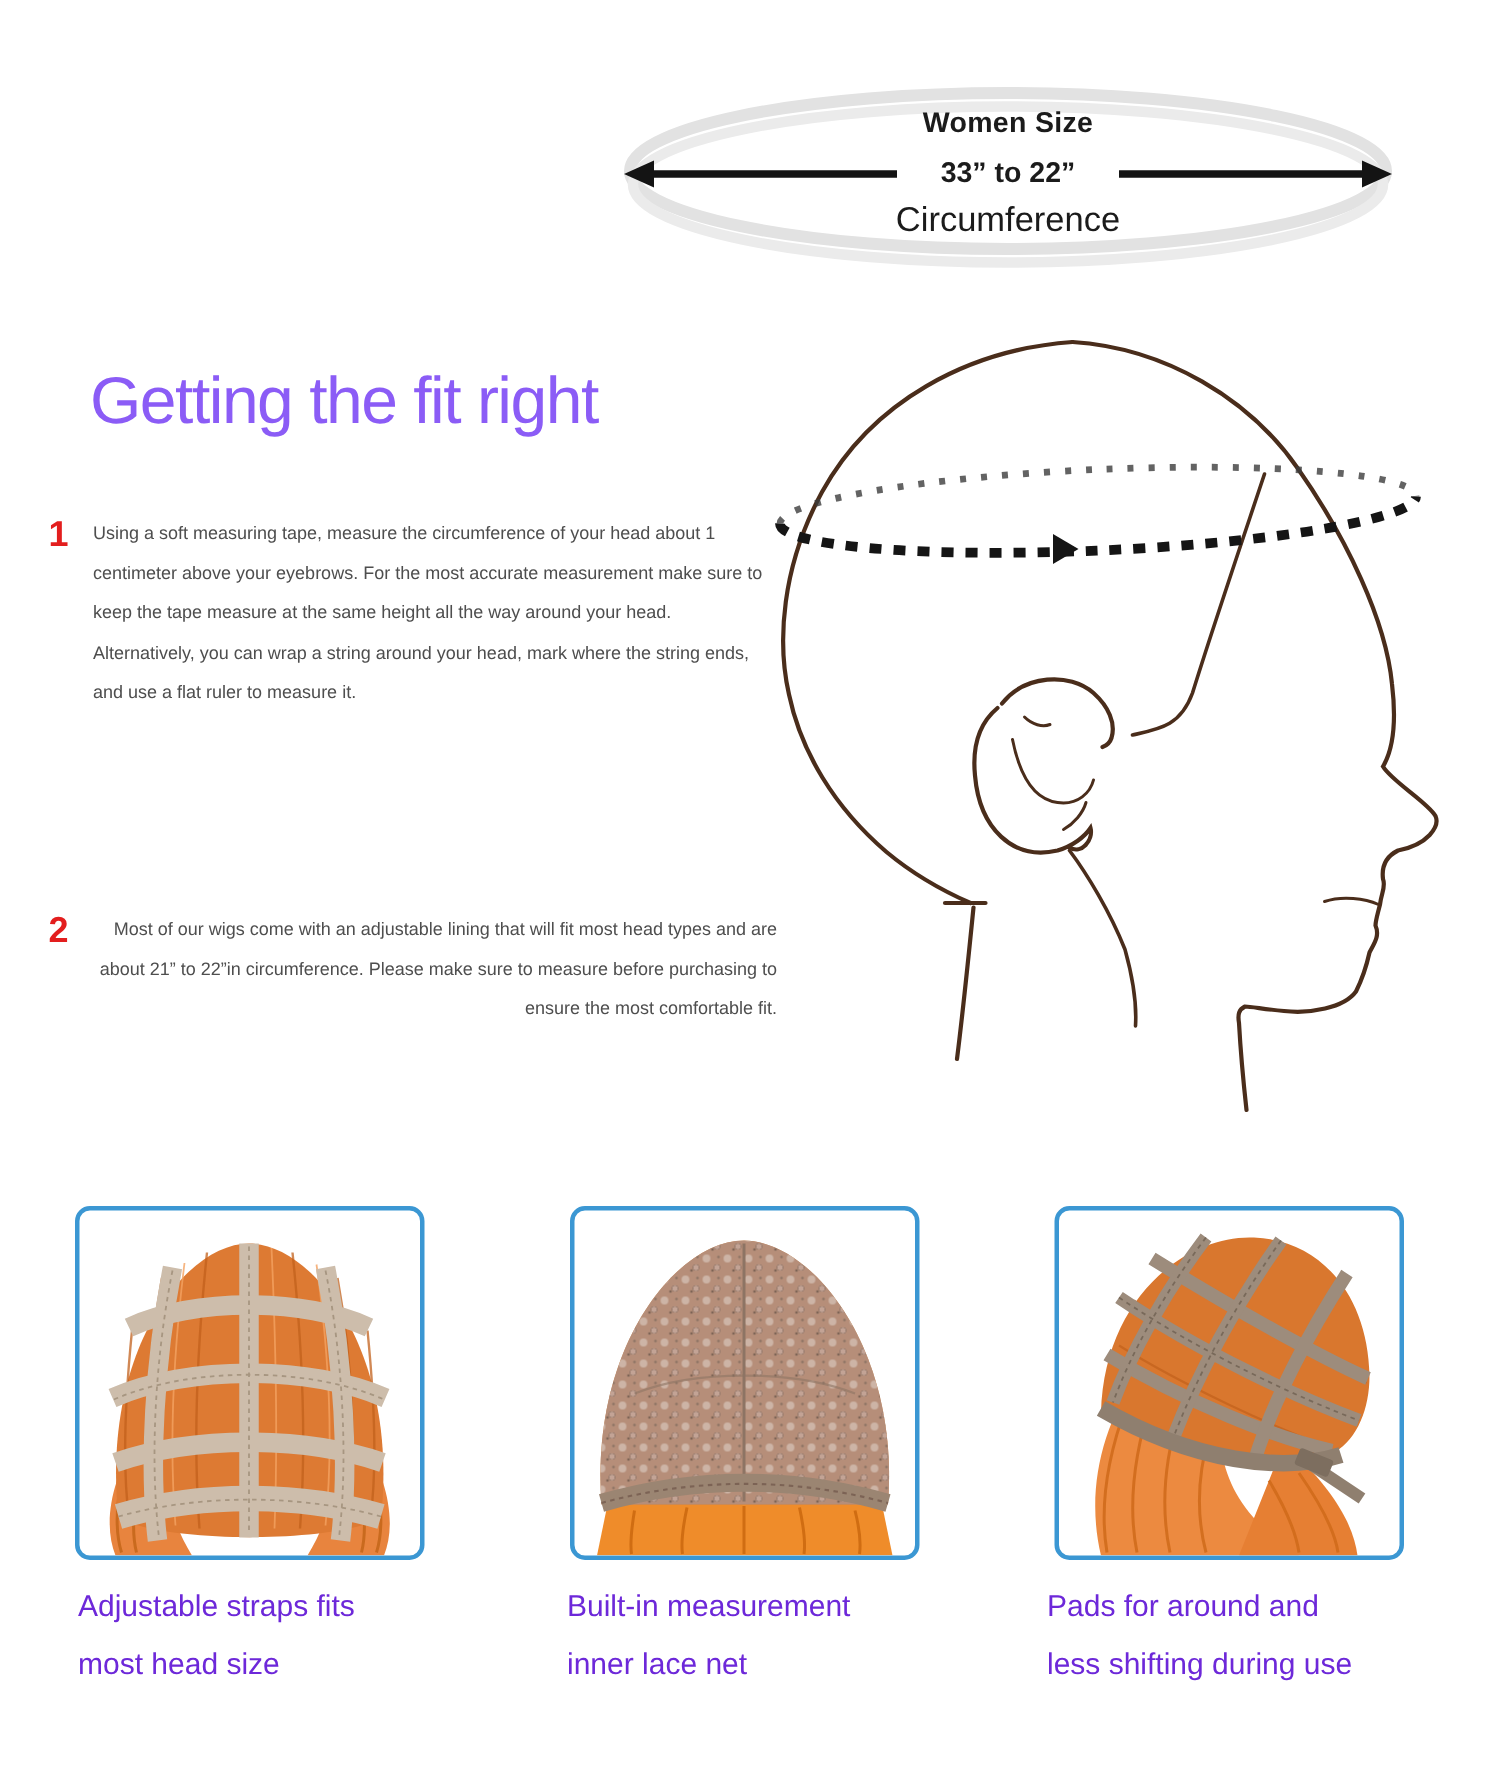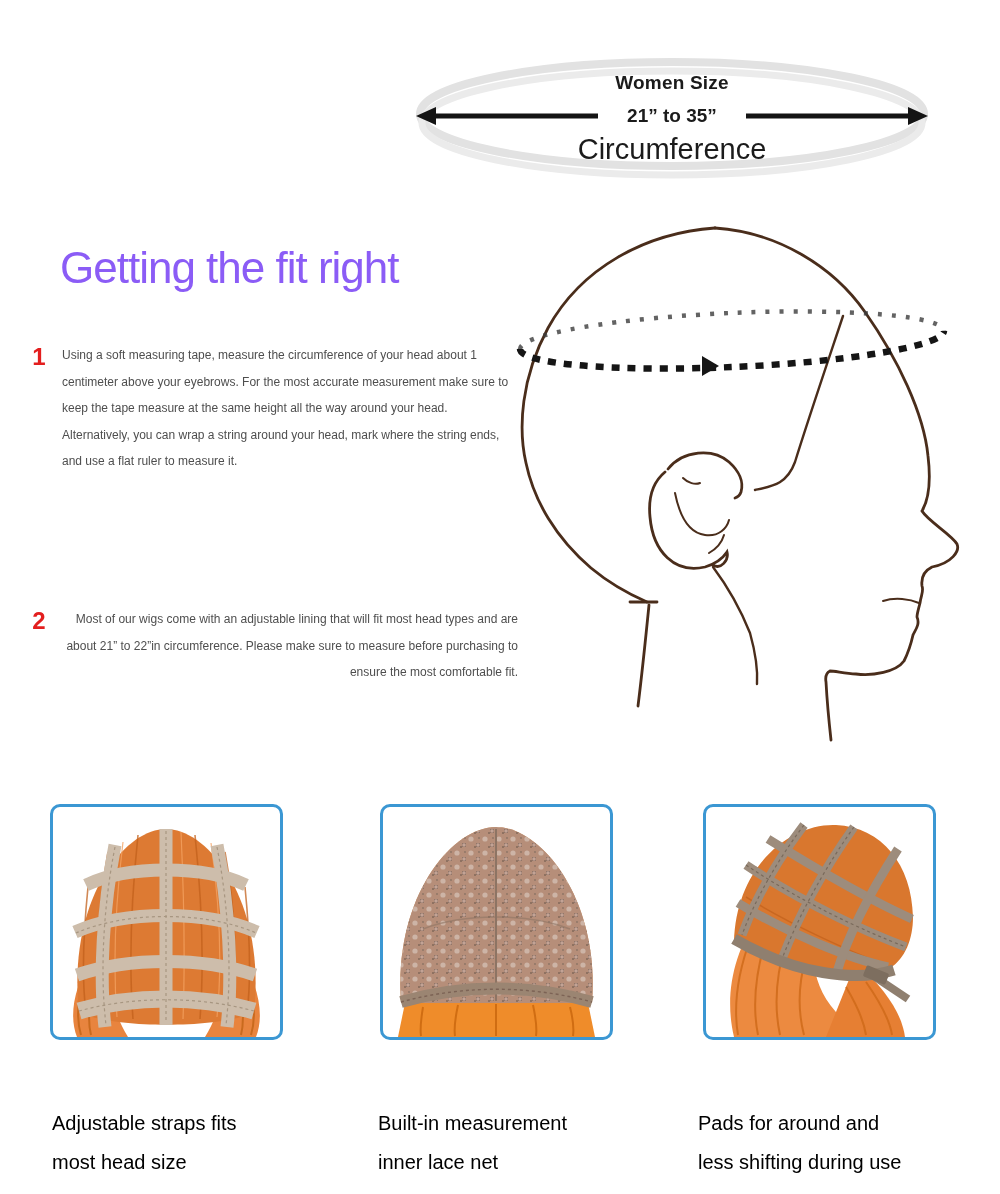--- a/index.html
+++ b/index.html
@@ -6,61 +6,61 @@
   .canvas{
     position:relative;width:1000px;height:1194px;background:#ffffff;
     font-family:"Liberation Sans",sans-serif;overflow:hidden;
   }
   .abs{position:absolute;}
   
   .ring-svg{left:406px;top:54px;width:532px;height:132px;}
   .ring-text{left:406px;top:0;width:532px;text-align:center;color:#1b1b1b;}
   .ring-title{top:72px;font-size:19px;font-weight:600;letter-spacing:.2px;}
   .ring-range{top:105px;font-size:19px;font-weight:600;}
-  .ring-circ{top:133px;font-size:29px;font-weight:500;}
+  .ring-circ{top:133px;font-size:23px;font-weight:500;}
   
   .page-title{
     left:60px;top:243px;font-size:44px;letter-spacing:-1px;
     color:#8b5cf6;font-weight:400;white-space:nowrap;
   }
   
   .step-num{width:26px;text-align:center;font-size:24px;font-weight:700;color:#e31e1e;}
   .step-text{width:456px;font-size:12px;line-height:26.6px;color:#4e4e4e;}
   .n1{left:26px;top:343px;} .t1{left:62px;top:342px;}
   .n2{left:26px;top:607px;} .t2{left:62px;top:606px;text-align:right;}
   
   .head-svg{left:505px;top:222px;width:475px;height:520px;}
   
   .card{
     top:804px;width:227px;height:230px;background:#fff;
     border:3px solid #3b97d3;border-radius:10px;overflow:hidden;
   }
   .c1{left:50px;} .c2{left:380px;} .c3{left:703px;}
   .card svg{display:block;width:227px;height:230px;}
   
-  .caption{top:1104px;font-size:20px;line-height:39px;color:#000000;}
+  .caption{top:1052px;font-size:20px;line-height:39px;color:#6d28d9;}
   .cap1{left:52px;width:260px;} .cap2{left:378px;width:260px;} .cap3{left:698px;width:270px;}
 </style>
 </head>
 <body>
 
 <div class="canvas">
 
   <svg class="abs ring-svg" viewBox="0 0 532 132">
     <ellipse cx="266" cy="60" rx="252" ry="52" fill="none" stroke="#e2e2e2" stroke-width="8"></ellipse>
     <ellipse cx="266" cy="69" rx="250" ry="52" fill="none" stroke="#ebebeb" stroke-width="7"></ellipse>
     <g stroke="#141414" stroke-width="5">
       <line x1="28" y1="62" x2="192" y2="62"></line>
       <line x1="340" y1="62" x2="504" y2="62"></line>
     </g>
     <polygon points="30,53 30,71 10,62" fill="#141414"></polygon>
     <polygon points="502,53 502,71 522,62" fill="#141414"></polygon>
   </svg>
   <div class="abs ring-text ring-title">Women Size</div>
-  <div class="abs ring-text ring-range">21” to 35”</div>
+  <div class="abs ring-text ring-range">33” to 22”</div>
   <div class="abs ring-text ring-circ">Circumference</div>
 
   <h1 class="abs page-title" style="margin:0">Getting the fit right</h1>
 
   <div class="abs step-num n1">1</div>
   <div class="abs step-text t1">Using a soft measuring tape, measure the circumference of your head about 1 centimeter above your eyebrows. For the most accurate measurement make sure to keep the tape measure at the same height all the way around your head. Alternatively, you can wrap a string around your head, mark where the string ends, and use a flat ruler to measure it.</div>
   <div class="abs step-num n2">2</div>
   <div class="abs step-text t2">Most of our wigs come with an adjustable lining that will fit most head types and are about 21” to 22”in circumference. Please make sure to measure before purchasing to ensure the most comfortable fit.</div>
 
   <svg class="abs head-svg" viewBox="0 0 475 520">

